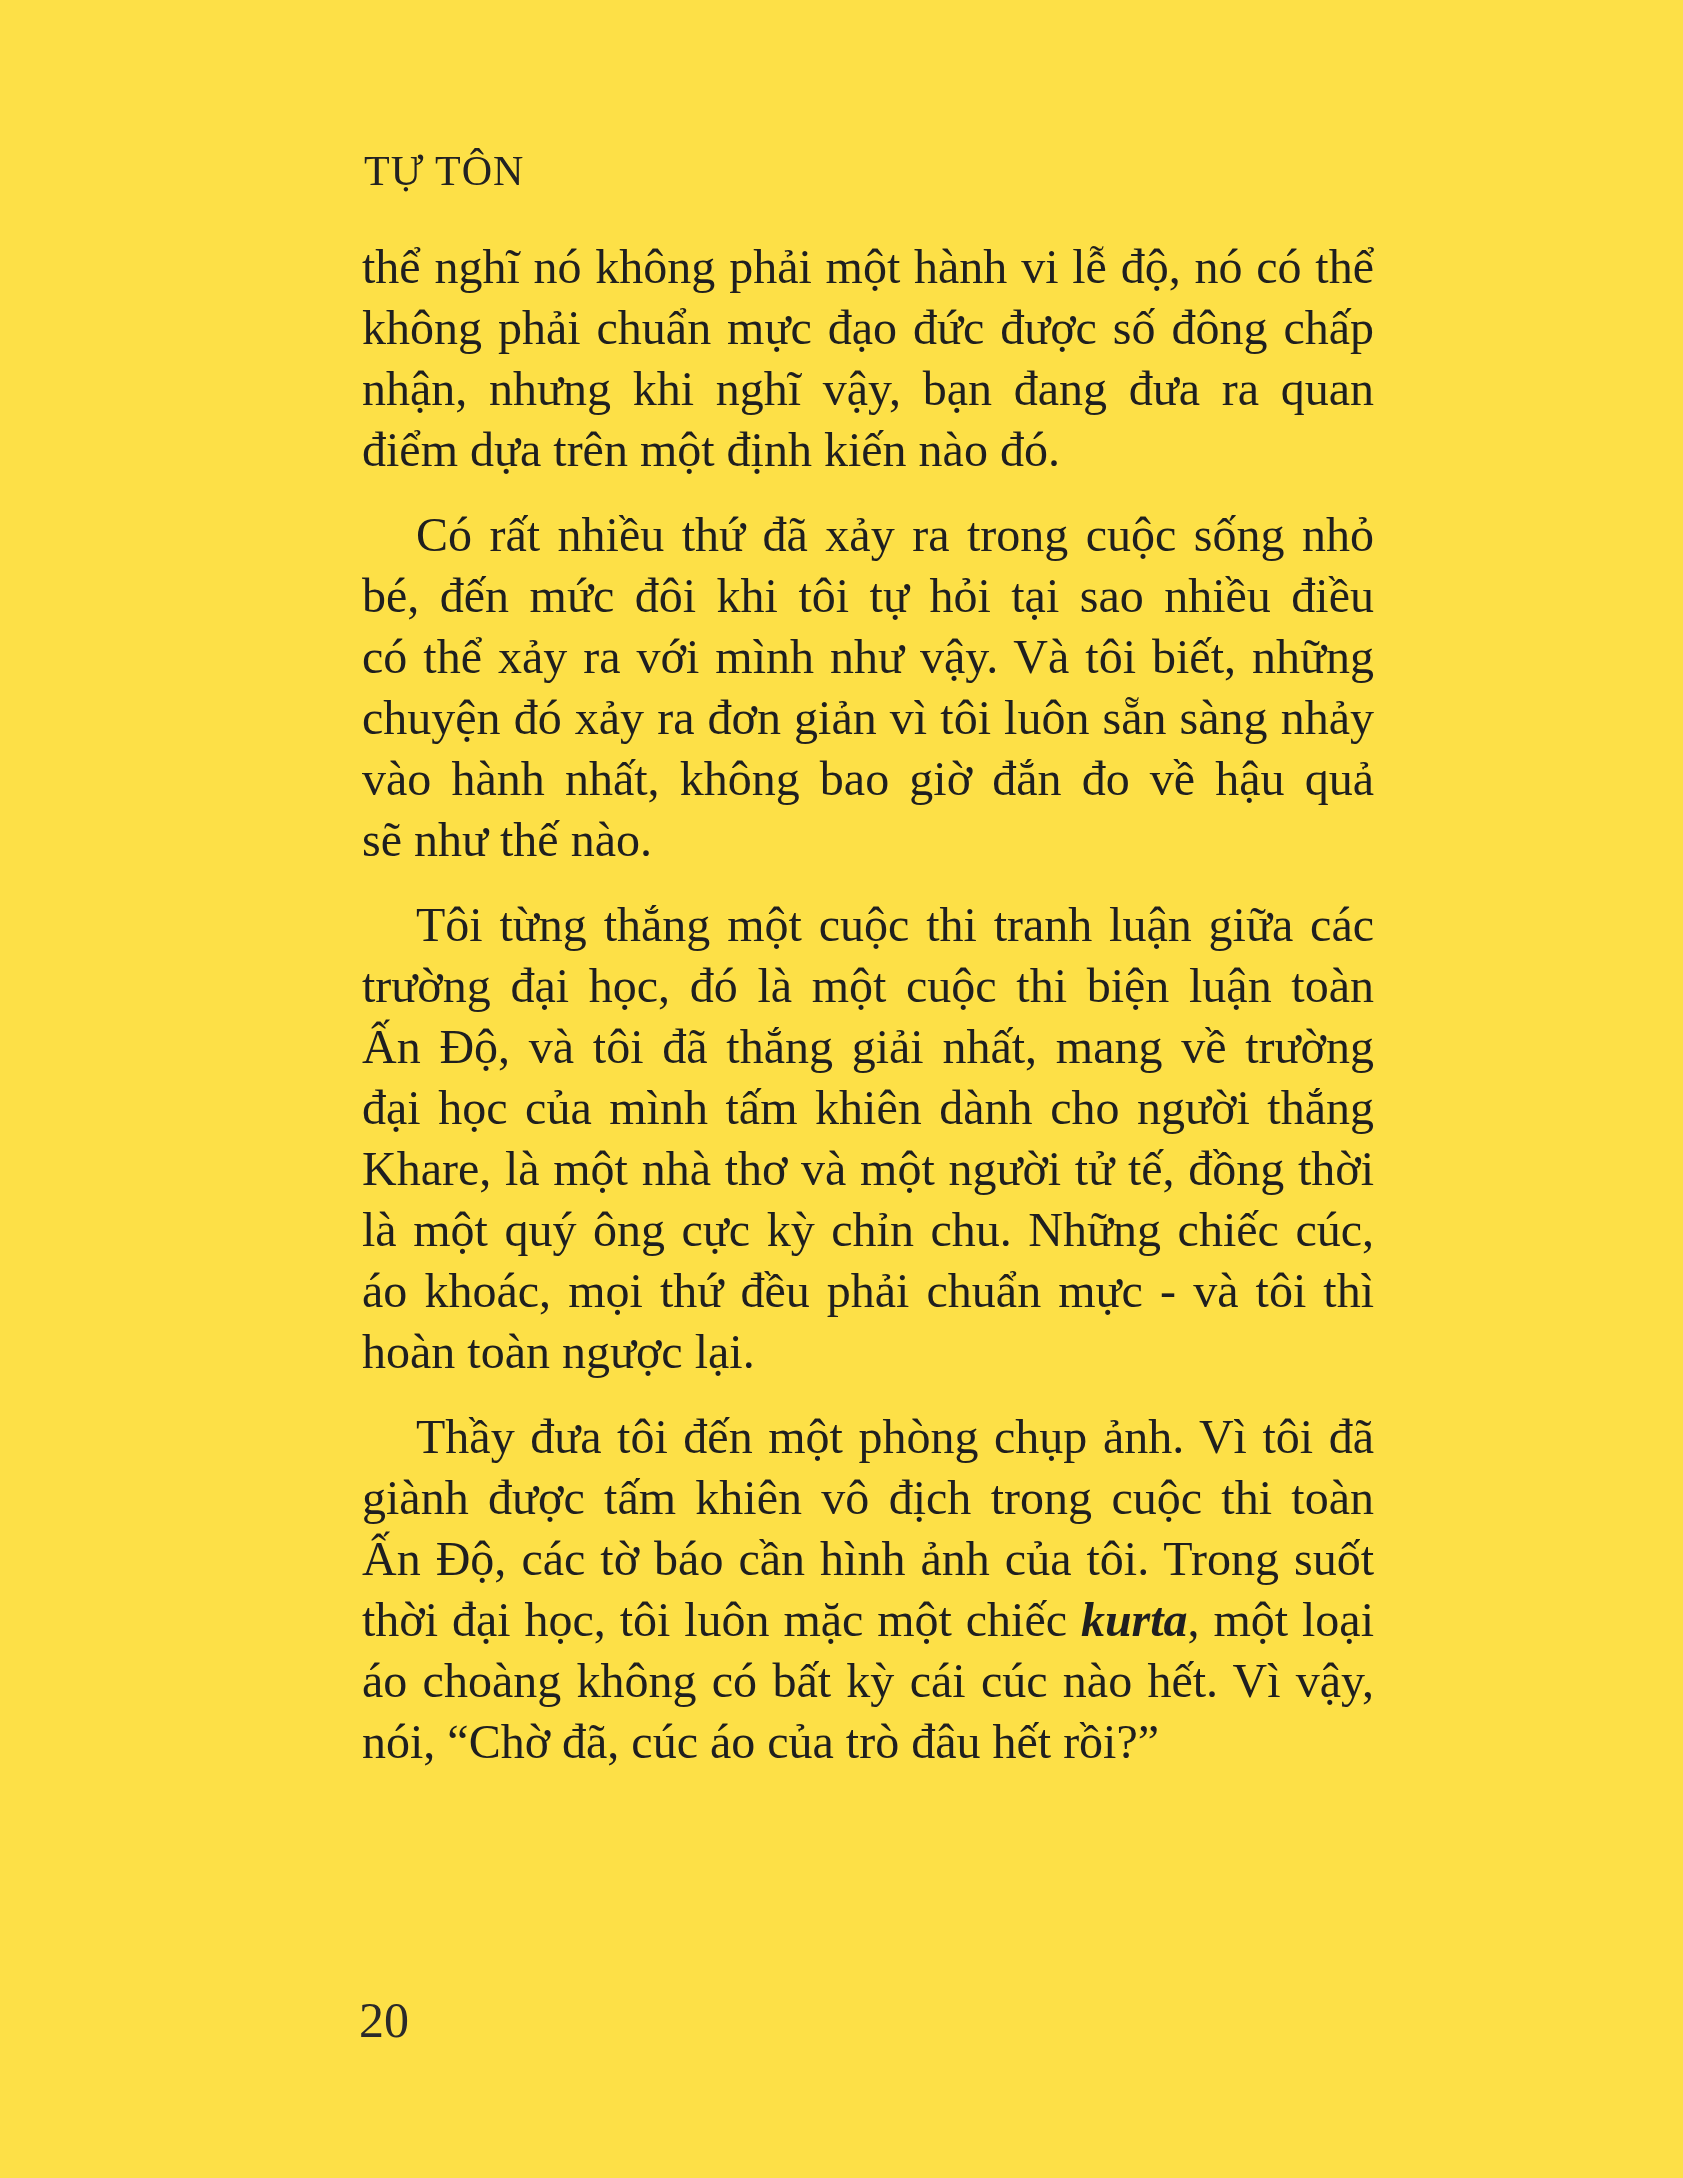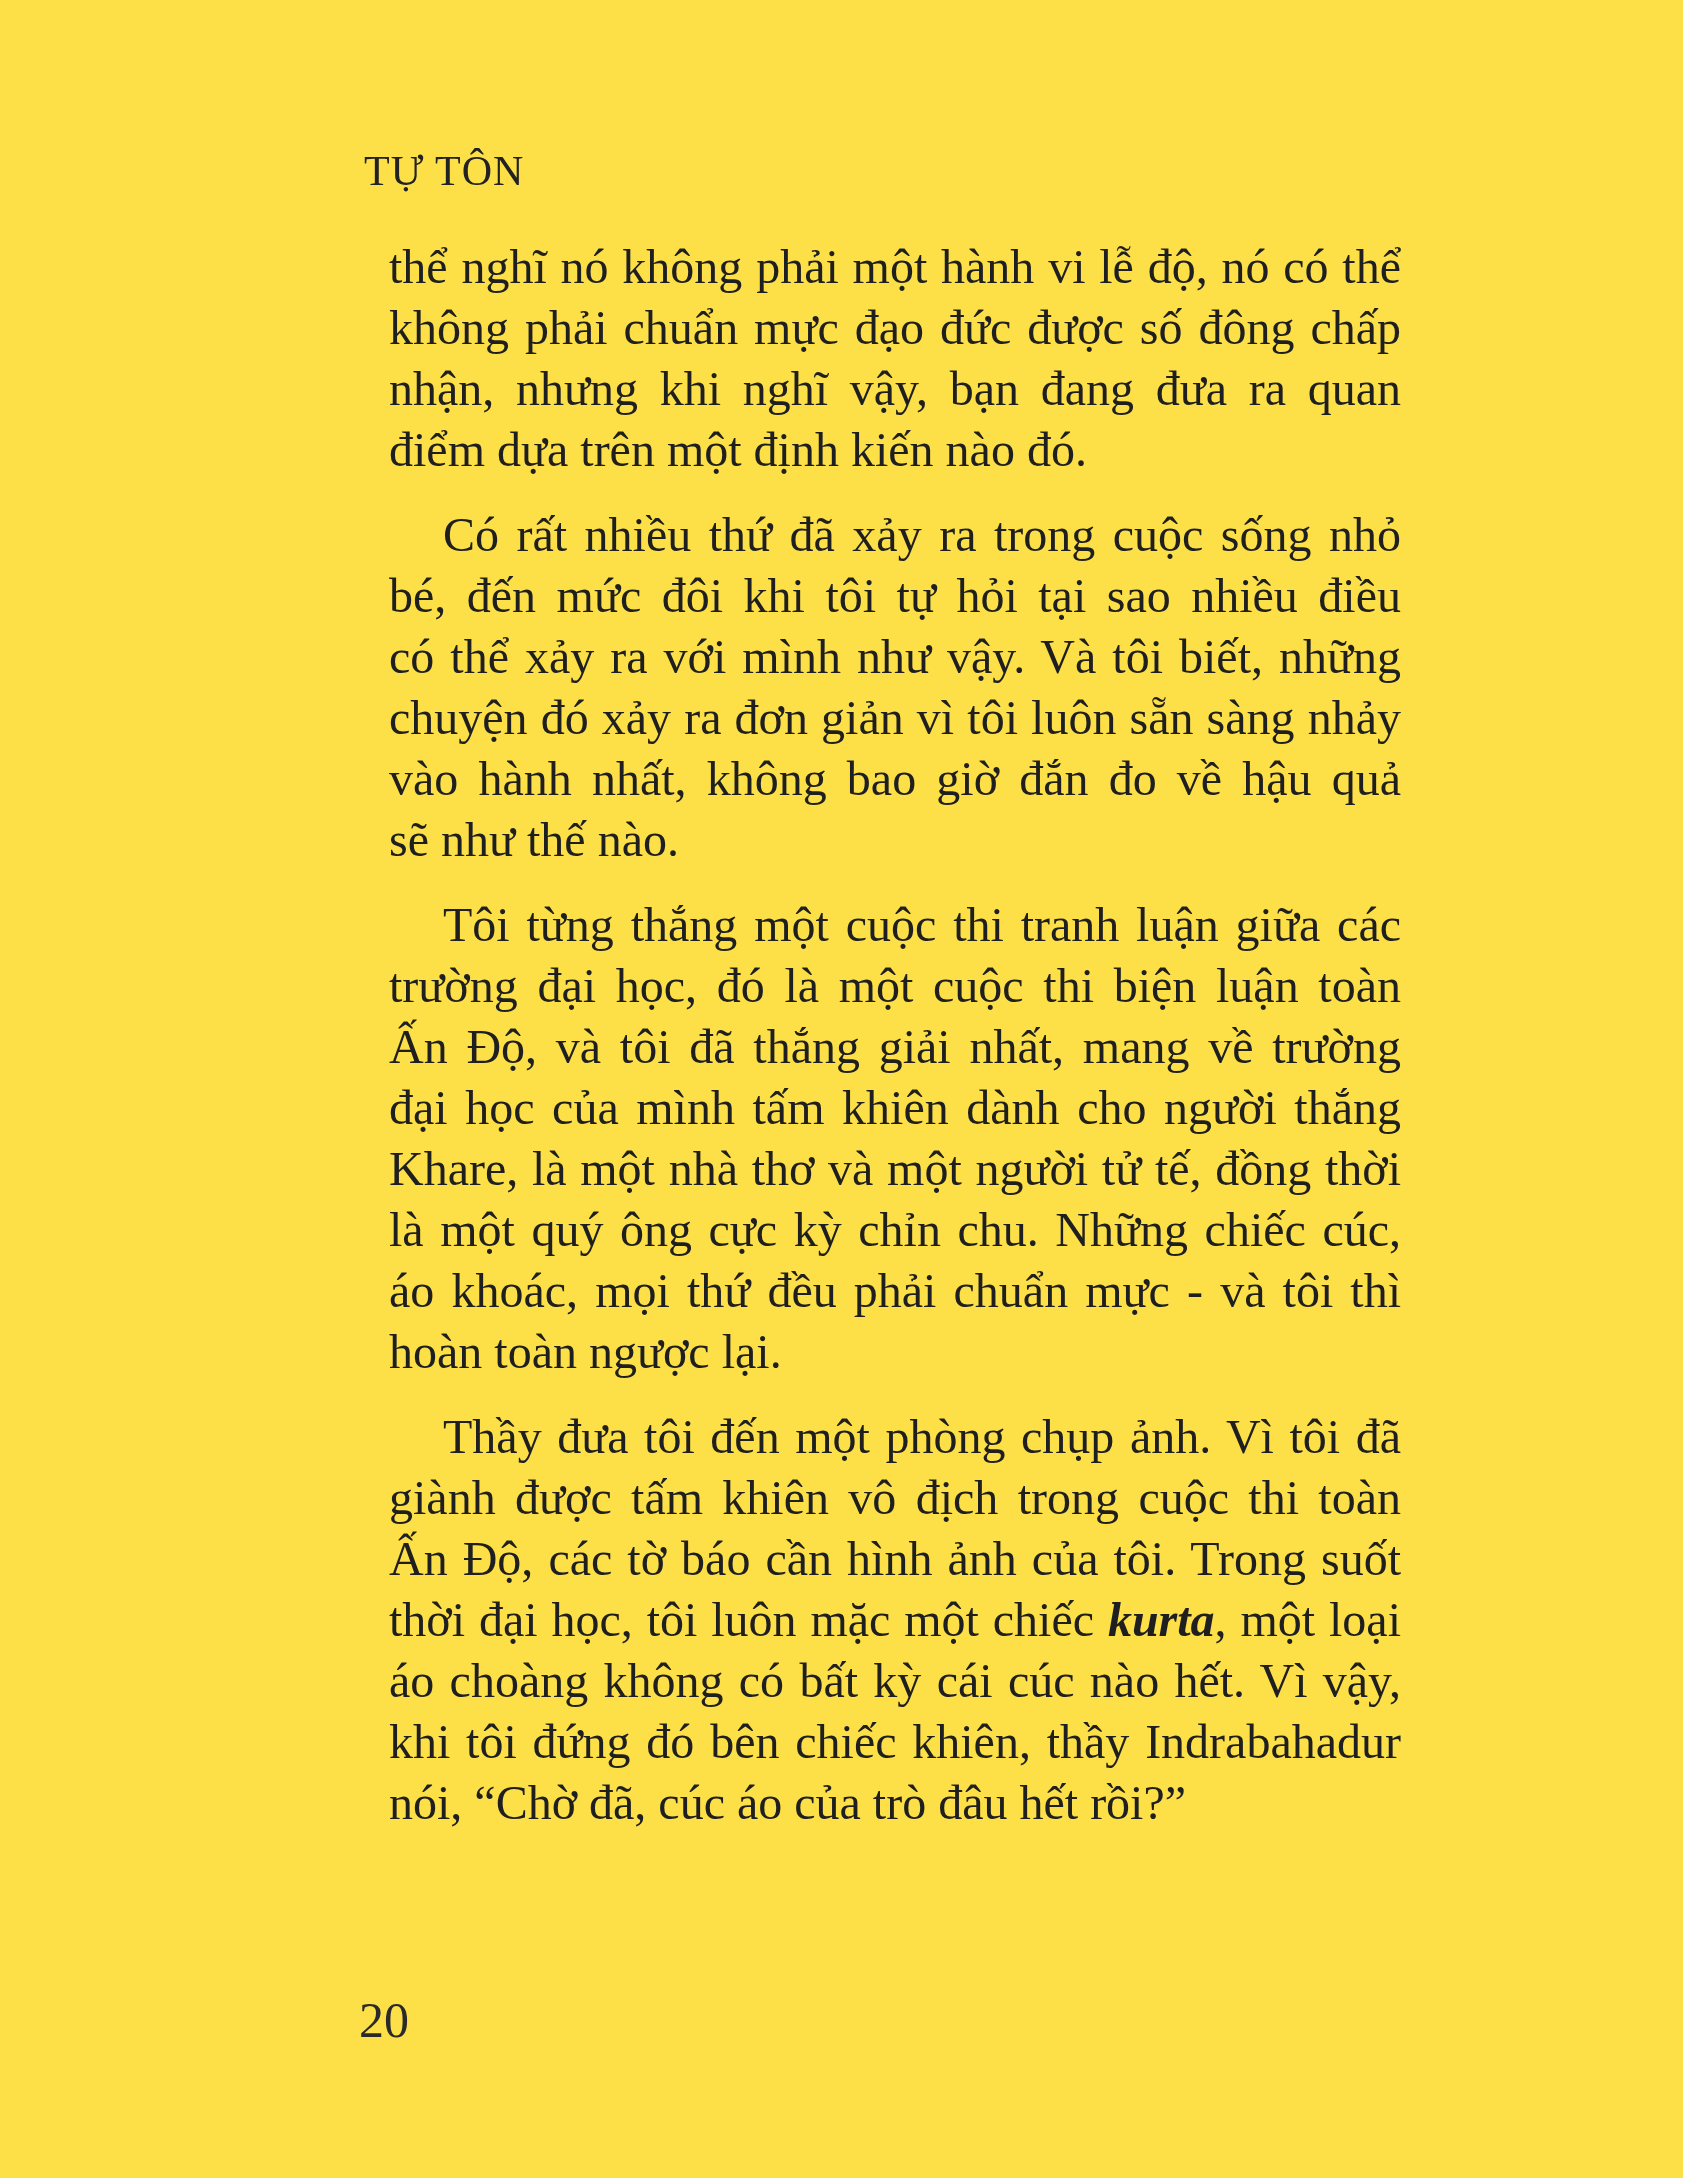--- a/index.html
+++ b/index.html
@@ -27,21 +27,20 @@
     white-space: nowrap;
   }
   .body-text {
     position: absolute;
     left: 362px;
     top: 236px;
     width: 1012px;
     font-size: 48px;
     line-height: 61px;
     color: #1f1f1f;
-    margin-left: 27px;
   }
   .paragraph {
     margin: 0 0 24px 0;
   }
   .line {
     height: 61px;
     overflow: hidden;
   }
   .line.fill {
     text-align: justify;
@@ -97,20 +96,19 @@
         <div class="line fill"><span>là một quý ông cực kỳ chỉn chu. Những chiếc cúc,</span></div>
         <div class="line fill"><span>áo khoác, mọi thứ đều phải chuẩn mực - và tôi thì</span></div>
         <div class="line last"><span>hoàn toàn ngược lại.</span></div>
       </div>
       <div class="paragraph">
         <div class="line fill first"><span>Thầy đưa tôi đến một phòng chụp ảnh. Vì tôi đã</span></div>
         <div class="line fill"><span>giành được tấm khiên vô địch trong cuộc thi toàn</span></div>
         <div class="line fill"><span>Ấn Độ, các tờ báo cần hình ảnh của tôi. Trong suốt</span></div>
         <div class="line fill"><span>thời đại học, tôi luôn mặc một chiếc </span><span class="italic">kurta</span><span>, một loại</span></div>
         <div class="line fill"><span>áo choàng không có bất kỳ cái cúc nào hết. Vì vậy,</span></div>
-        <div class="line fill"><span>khi tôi đứng đó bên chiếc khiên, thầy Indrabahadur</span></div>
         <div class="line last"><span>nói, “Chờ đã, cúc áo của trò đâu hết rồi?”</span></div>
       </div>
     </div>
 
   <div class="page-number">20</div>
 </div>
 
 
 </body></html>

